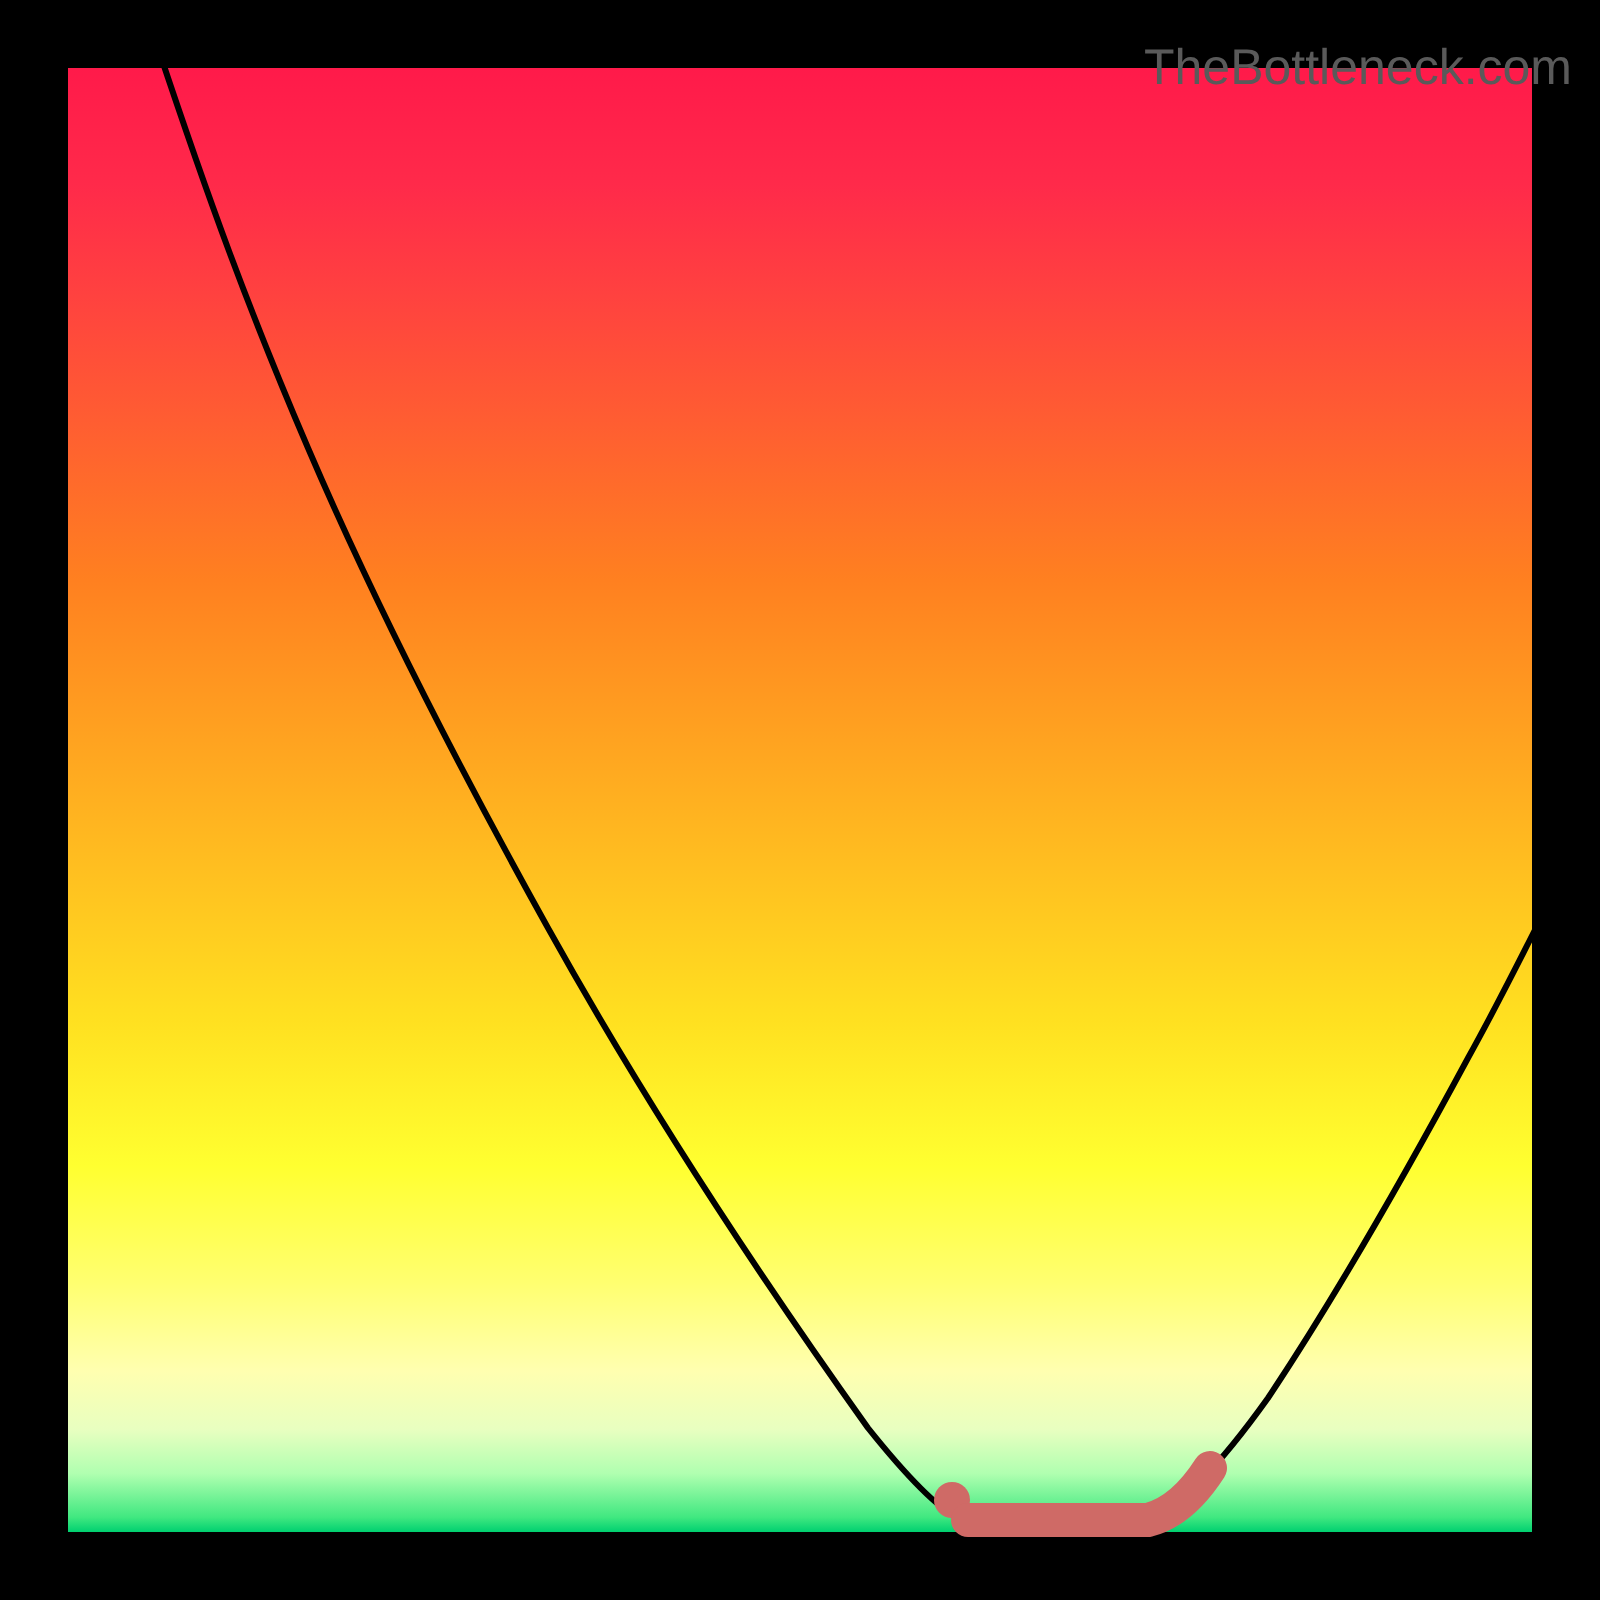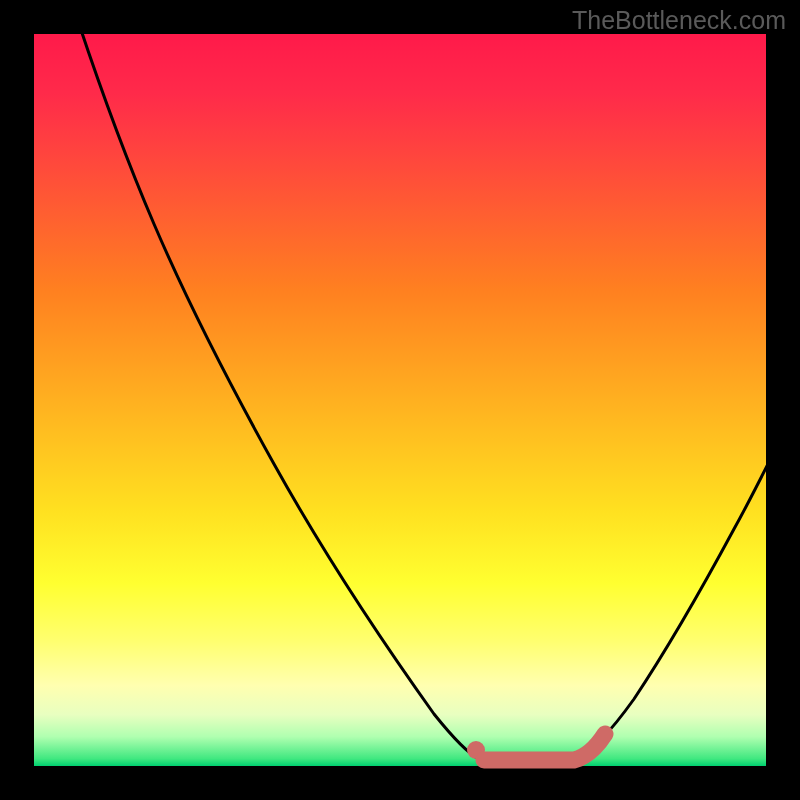--- a/index.html
+++ b/index.html
@@ -6,21 +6,21 @@
     margin: 0;
     padding: 0;
     width: 800px;
     height: 800px;
     background: #000;
     position: relative;
     font-family: Arial, sans-serif;
   }
   .watermark {
     position: absolute;
-    top: 6px;
+    top: 20px;
     right: 14px;
     color: #5a5a5a;
     font-size: 25px;
     font-weight: 400;
     z-index: 10;
     text-align: right;
   }
   .plot-area {
     position: absolute;
     left: 34px;

